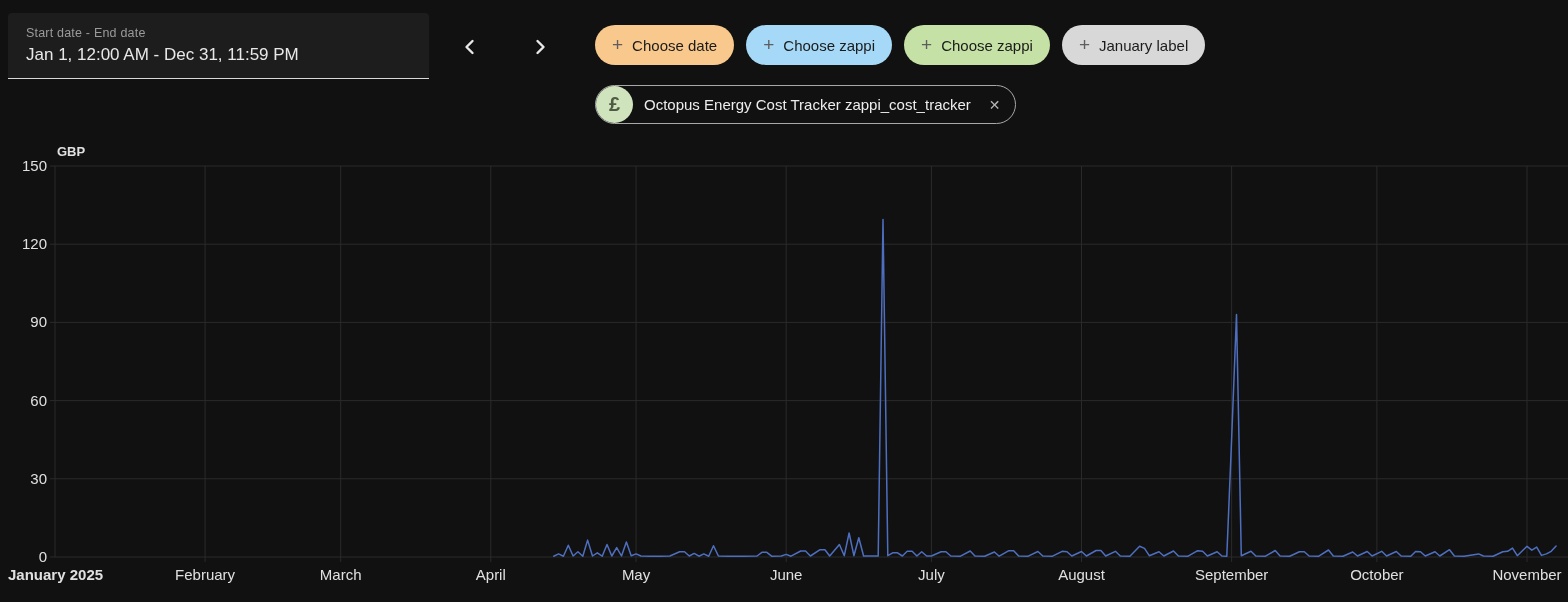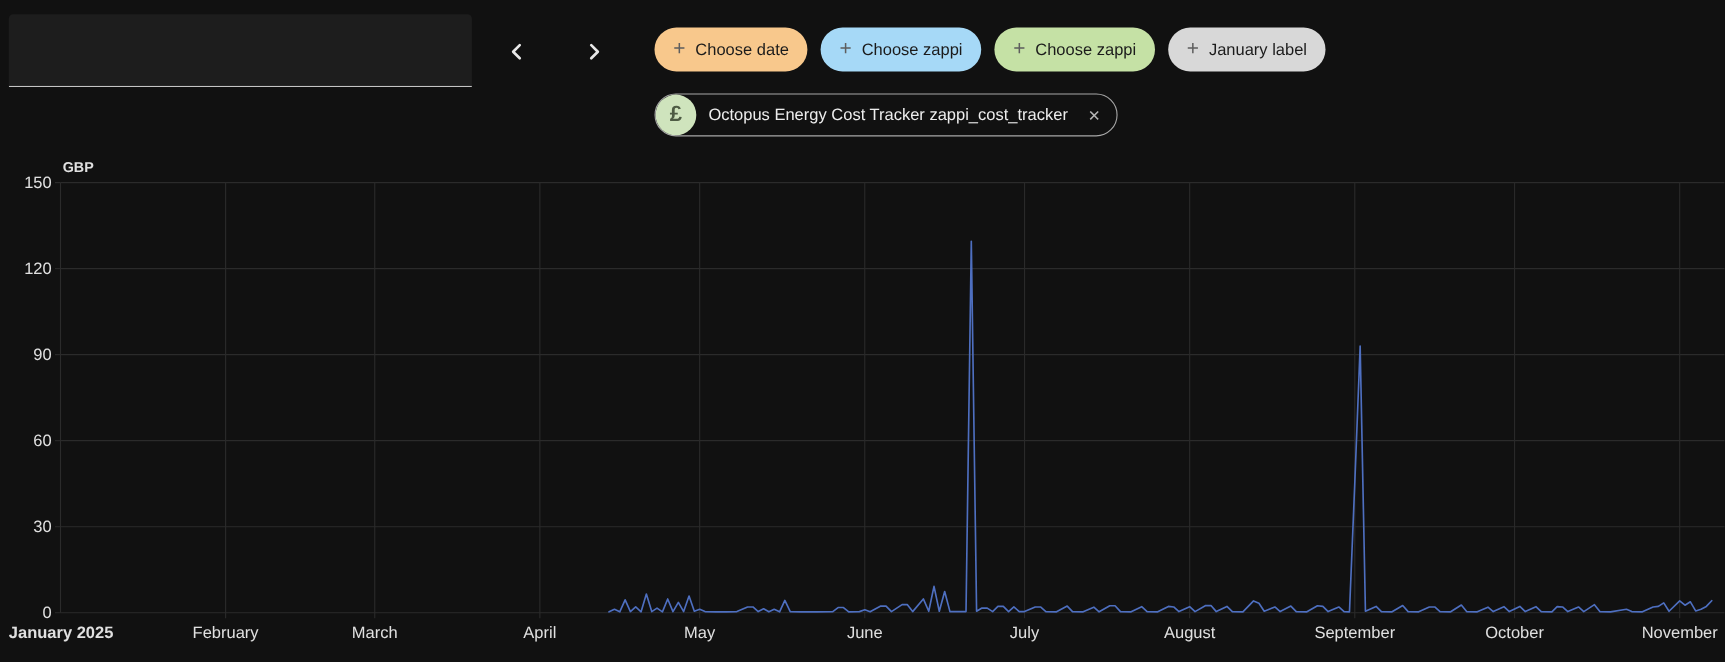--- a/index.html
+++ b/index.html
@@ -51,20 +51,22 @@
     background:none; border:none; cursor:pointer;
     color:#b5b5b5; font-size:14px; padding:4px 10px; line-height:1;
   }
   
   #chart { position:absolute; left:0; top:140px; cursor:crosshair; }
 </style>
 </head>
 <body>
 
 <div class="date-picker">
+  <div class="dp-label">Start date - End date</div>
+  <div class="dp-value">Jan 1, 12:00 AM - Dec 31, 11:59 PM</div>
 </div>
 
 <button class="nav-btn prev">
   <svg width="20" height="20" viewBox="0 0 20 20">
     <polyline points="12.5,4 6.5,10 12.5,16" fill="none" stroke="#e8e8e8" stroke-width="2.4" stroke-linecap="round" stroke-linejoin="round"></polyline>
   </svg>
 </button>
 <button class="nav-btn next">
   <svg width="20" height="20" viewBox="0 0 20 20">
     <polyline points="7.5,4 13.5,10 7.5,16" fill="none" stroke="#e8e8e8" stroke-width="2.4" stroke-linecap="round" stroke-linejoin="round"></polyline>

